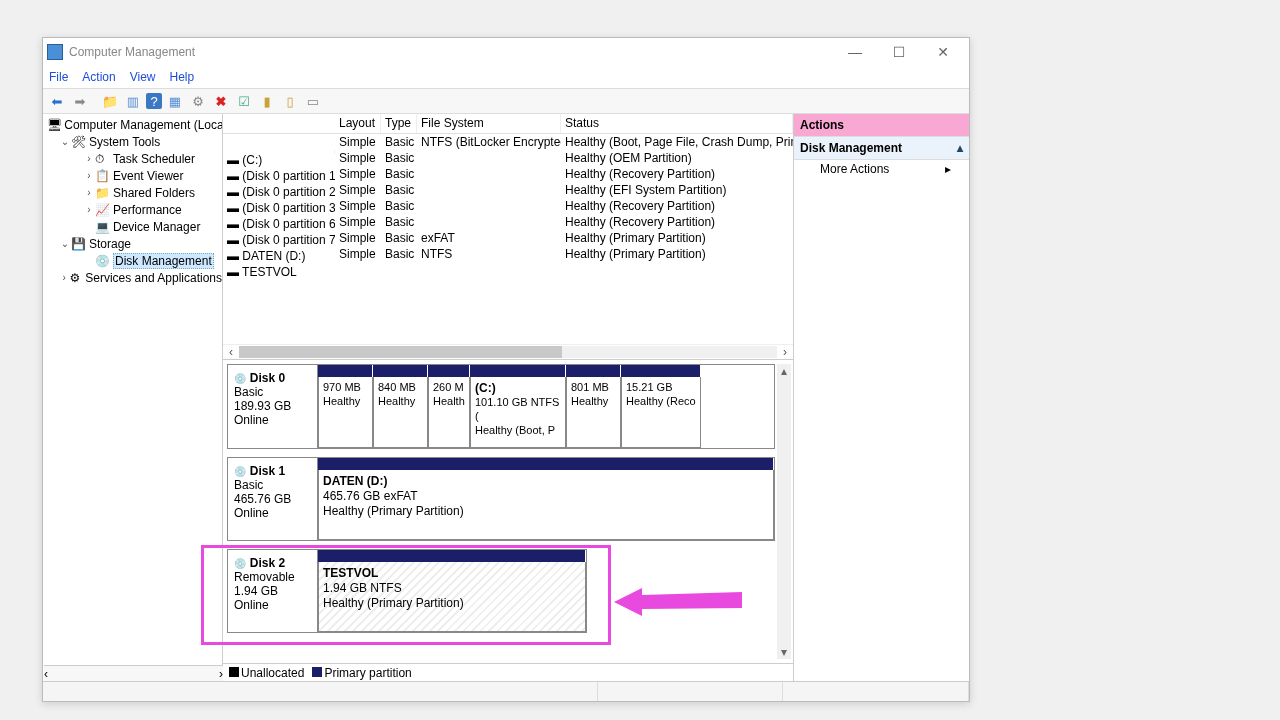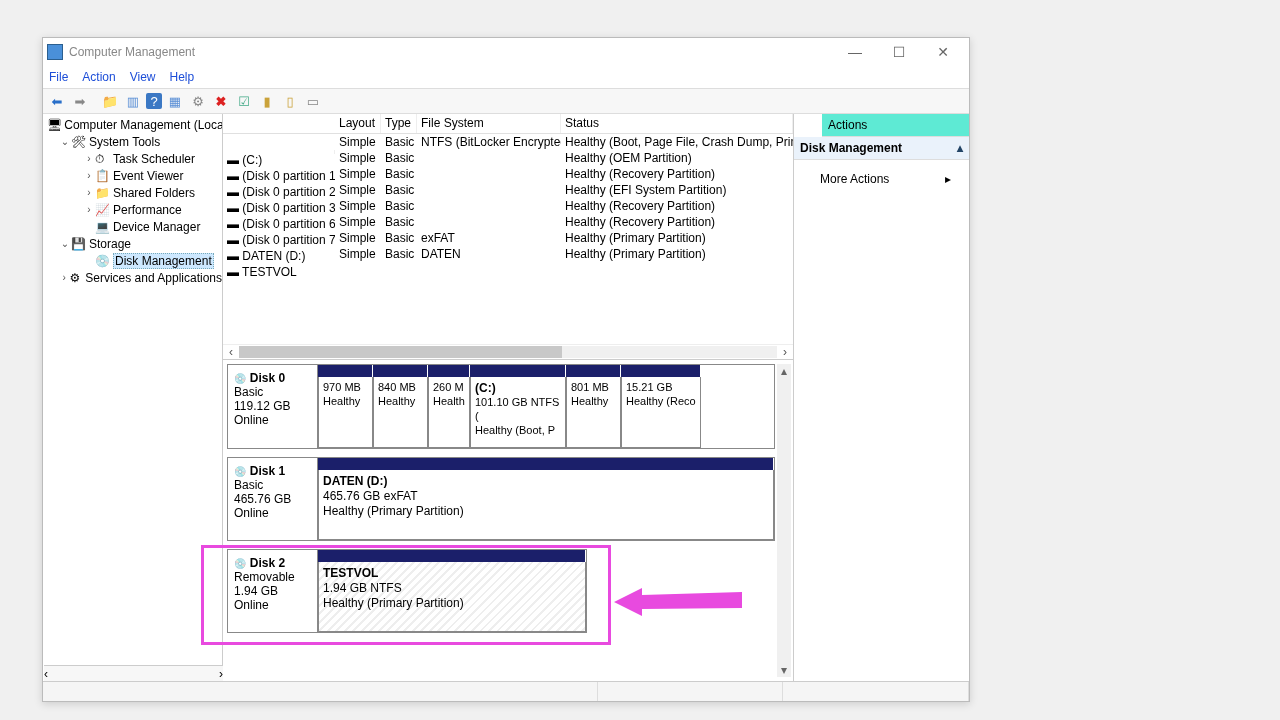--- a/index.html
+++ b/index.html
@@ -39,23 +39,23 @@
 .part-strip .seg { background: #1b1f6a; border-right: 1px solid #fff; }
 .part-row { flex: 1; display: flex; }
 .part-cell { border: 1px solid #888; border-top: none; padding: 4px 4px; font-size: 11px; line-height: 1.25; overflow: hidden; }
 .part-cell b { font-weight: 600; }
 .hatch { background: repeating-linear-gradient(135deg, #eee, #eee 2px, #fff 2px, #fff 6px); }
 .highlight-box { position: absolute; border: 3px solid #e84adf; pointer-events: none; }
 .arrow-annot { position: absolute; pointer-events: none; }
 .legend { height: 18px; border-top: 1px solid #ccc; display: flex; align-items: center; gap: 8px; padding: 0 6px; }
 .legend .swatch { width: 10px; height: 10px; display: inline-block; margin-right: 2px; }
 .right-pane { width: 175px; display: flex; flex-direction: column; }
-.right-head { background: #5eead4; padding: 4px 6px; font-weight: 400; border-bottom: 1px solid #ddd; margin-left: 28px; }
+.right-head { background: #f9a8d4; padding: 4px 6px; font-weight: 700; border-bottom: 1px solid #ddd; }
 .right-sect { background: #eaf2fb; padding: 4px 6px; border-bottom: 1px solid #ddd; display: flex; justify-content: space-between; font-weight: 600; }
-.right-item { padding: 12px 18px 4px 26px; display: flex; justify-content: space-between; }
+.right-item { padding: 2px 18px 4px 26px; display: flex; justify-content: space-between; }
 .statusbar { height: 20px; border-top: 1px solid #ccc; background: #f5f5f5; display: flex; }
 .statusbar div { border-right: 1px solid #ddd; flex: 1; }
 .left-hscroll { height: 16px; border-top: 1px solid #ccc; display: flex; align-items: center; position: absolute; bottom: 20px; left: 1px; width: 179px; background: #f7f7f7; }
 .c-vol { width: 112px; margin-top: 36px; } .c-lay { width: 46px; } .c-typ { width: 36px; } .c-fs { width: 144px; } .c-st { flex: 1; }
 .d0 { margin-left: 4px; } .d1 { margin-left: 16px; } .d2 { margin-left: 40px; }
 </style>
 </head>
 <body>
 
 <div class="window">
@@ -202,21 +202,21 @@
             <div class="c-vol">▬ DATEN (D:)</div>
             <div class="c-lay">Simple</div>
             <div class="c-typ">Basic</div>
             <div class="c-fs">exFAT</div>
             <div class="c-st">Healthy (Primary Partition)</div>
           </div>
           <div class="vol-row">
             <div class="c-vol">▬ TESTVOL</div>
             <div class="c-lay">Simple</div>
             <div class="c-typ">Basic</div>
-            <div class="c-fs">DATEN</div>
+            <div class="c-fs">NTFS</div>
             <div class="c-st">Healthy (Primary Partition)</div>
           </div>
         </div>
       <div class="hscroll">
         <span class="arr">‹</span>
         <div class="track">
             <div class="thumb"></div>
           </div>
         <span class="arr">›</span>
       </div>
@@ -224,21 +224,21 @@
       <div class="disk-pane">
         <div class="vscroll">
           <div style="text-align:center;color:#666">▴</div>
           <div style="position:absolute;bottom:0;width:100%;text-align:center;color:#666">▾</div>
         </div>
 
         <div class="disk-block" style="height:85px">
           <div class="disk-info">
             <span style="font-size:10px">💿</span> <b>Disk 0</b><br>
             <span>Basic</span><br>
-            <span>119.12 GB</span><br>
+            <span>189.93 GB</span><br>
             <span>Online</span>
           </div>
           <div class="disk-parts">
             <div class="part-strip">
               <div class="seg" style="width:55px"></div>
                 <div class="seg" style="width:55px"></div>
               <div class="seg" style="width:42px"></div>
                 <div class="seg" style="width:96px"></div>
               <div class="seg" style="width:55px"></div>
                 <div class="seg" style="width:80px"></div>
@@ -291,20 +291,24 @@
                 <b>TESTVOL</b><br>
                 <span>1.94 GB NTFS</span><br>
                 <span>Healthy (Primary Partition)</span>
               </div>
             </div>
           </div>
         </div>
 
       </div>
 
+      <div class="legend">
+        <span><span class="swatch" style="background:#000"></span><span>Unallocated</span></span>
+        <span><span class="swatch" style="background:#1b1f6a"></span><span>Primary partition</span></span>
+      </div>
     </div>
 
     <div class="right-pane">
       <div class="right-head">Actions</div>
       <div class="right-sect">
         <span>Disk Management</span>
           <span style="color:#246">▴</span>
       </div>
       <div class="right-item">
         <span>More Actions</span>

